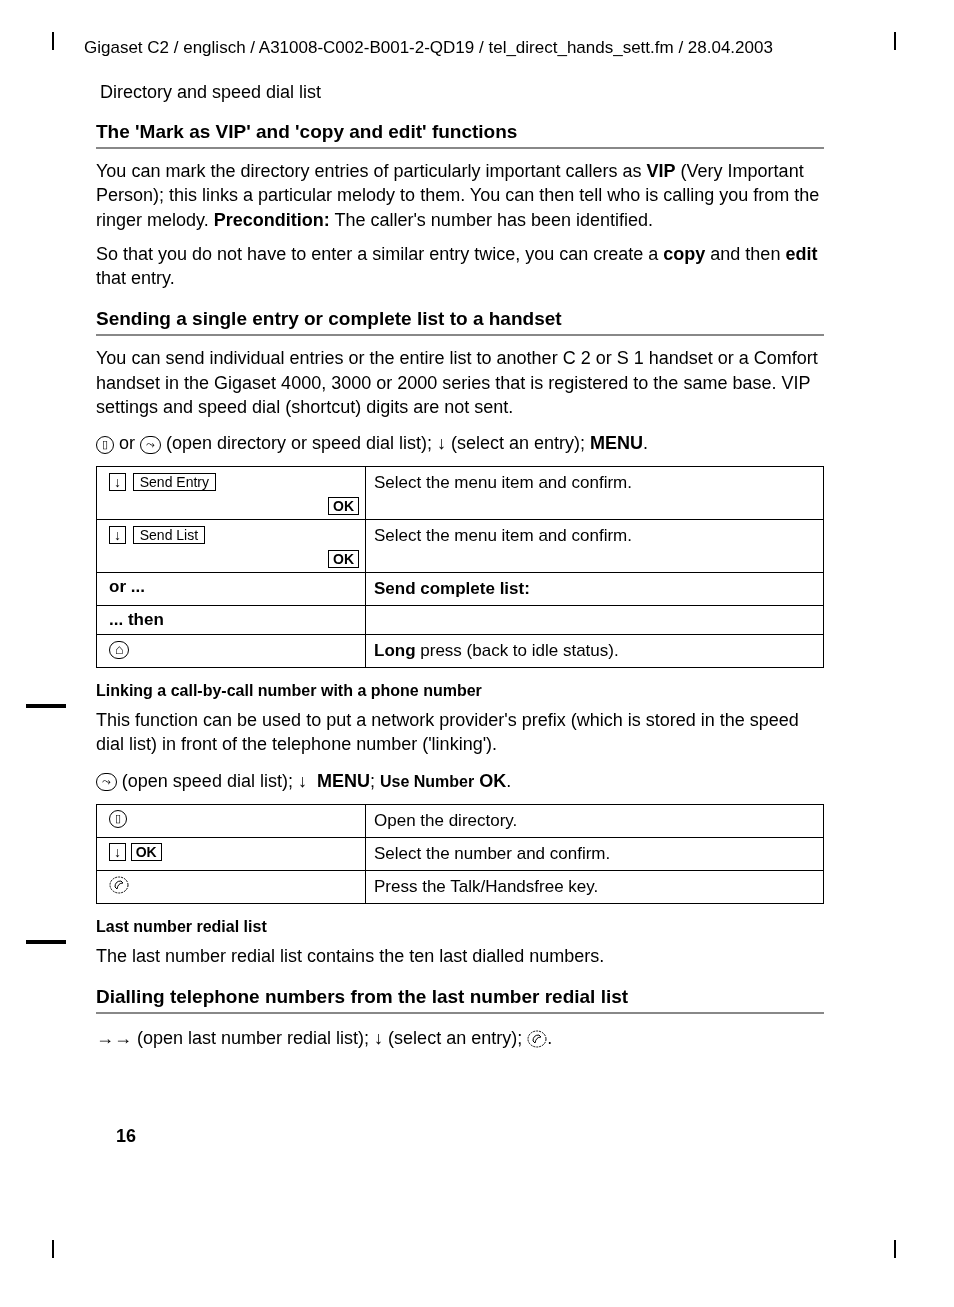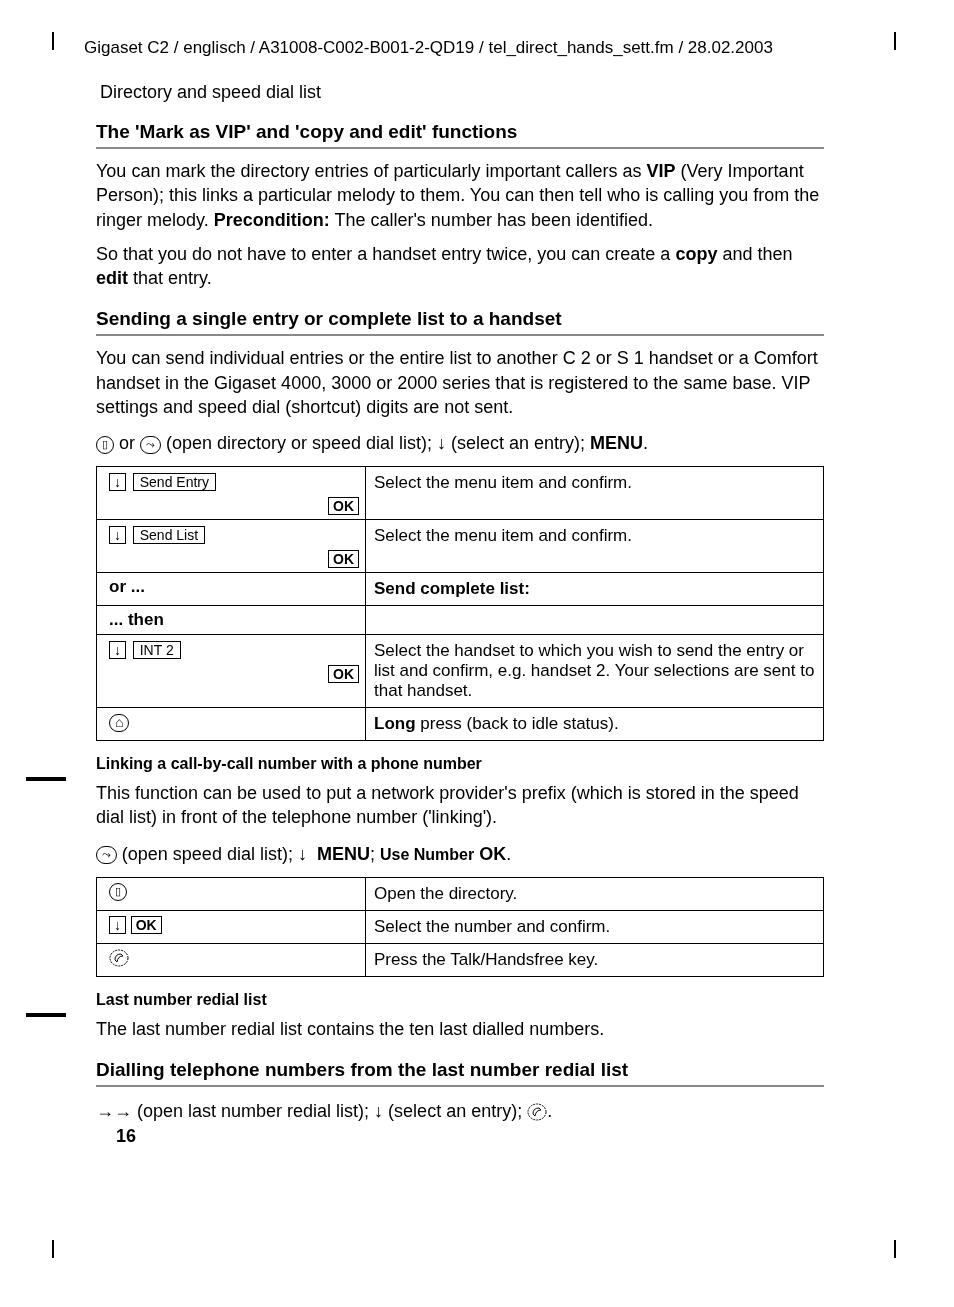--- a/index.html
+++ b/index.html
@@ -150,32 +150,32 @@
 </style>
 </head>
 <body>
 
 <div class="page">
   <div class="crop-mark crop-tl"></div>
   <div class="crop-mark crop-tr"></div>
   <div class="crop-mark crop-bl"></div>
   <div class="crop-mark crop-br"></div>
 
-  <div class="header-line">Gigaset C2 / englisch / A31008-C002-B001-2-QD19 / tel_direct_hands_sett.fm / 28.02.2003</div>
+  <div class="header-line">Gigaset C2 / englisch / A31008-C002-B001-2-QD19 / tel_direct_hands_sett.fm / 28.04.2003</div>
 
   <div class="section-title">Directory and speed dial list</div>
 
   <div class="subsection">
     <div class="sub-title">The 'Mark as VIP' and 'copy and edit' functions</div>
     <hr class="rule">
     <div class="para">
       <span>You can mark the directory entries of particularly important callers as </span><b>VIP</b><span> (Very Important Person); this links a particular melody to them. You can then tell who is calling you from the ringer melody. </span><b>Precondition:</b><span> The caller's number has been identified.</span>
     </div>
     <div class="para">
-      <span>So that you do not have to enter a handset entry twice, you can create a </span><b>copy</b><span> and then </span><b>edit</b><span> that entry.</span>
+      <span>So that you do not have to enter a similar entry twice, you can create a </span><b>copy</b><span> and then </span><b>edit</b><span> that entry.</span>
     </div>
 
     <div class="sub-title">Sending a single entry or complete list to a handset</div>
     <hr class="rule">
     <div class="para">You can send individual entries or the entire list to another C 2 or S 1 handset or a Comfort handset in the Gigaset 4000, 3000 or 2000 series that is registered to the same base. VIP settings and speed dial (shortcut) digits are not sent.</div>
     <div class="icon-seq">
       <span class="book-icon">▯</span><span> or </span><span class="book-icon">⤳</span><span> (open directory or speed dial list);   </span><b>↓</b><span>   (select an entry); </span><b>MENU</b><span>.</span>
     </div>
 
     <table class="steps">
@@ -200,30 +200,20 @@
         </td>
         <td>Select the menu item and confirm.</td>
       </tr>
       <tr>
         <td class="left ortext">or ...</td>
         <td class="ortext">Send complete list:</td>
       </tr>
       <tr>
         <td class="left ortext">... then</td>
         <td></td>
-      </tr>
-      <tr>
-        <td class="left">
-          <div class="left-inner">
-            <span class="arrow-down-box">↓</span>
-            <span class="menubox">INT 2</span>
-            <div class="line2"><span class="okbox">OK</span></div>
-          </div>
-        </td>
-        <td>Select the handset to which you wish to send the entry or list and confirm, e.g. handset 2. Your selections are sent to that handset.</td>
       </tr>
       <tr>
         <td class="left">
           <span class="pill">⌂</span>
         </td>
         <td><b>Long</b><span> press (back to idle status).</span></td>
       </tr>
     </tbody>
       </table>
 

